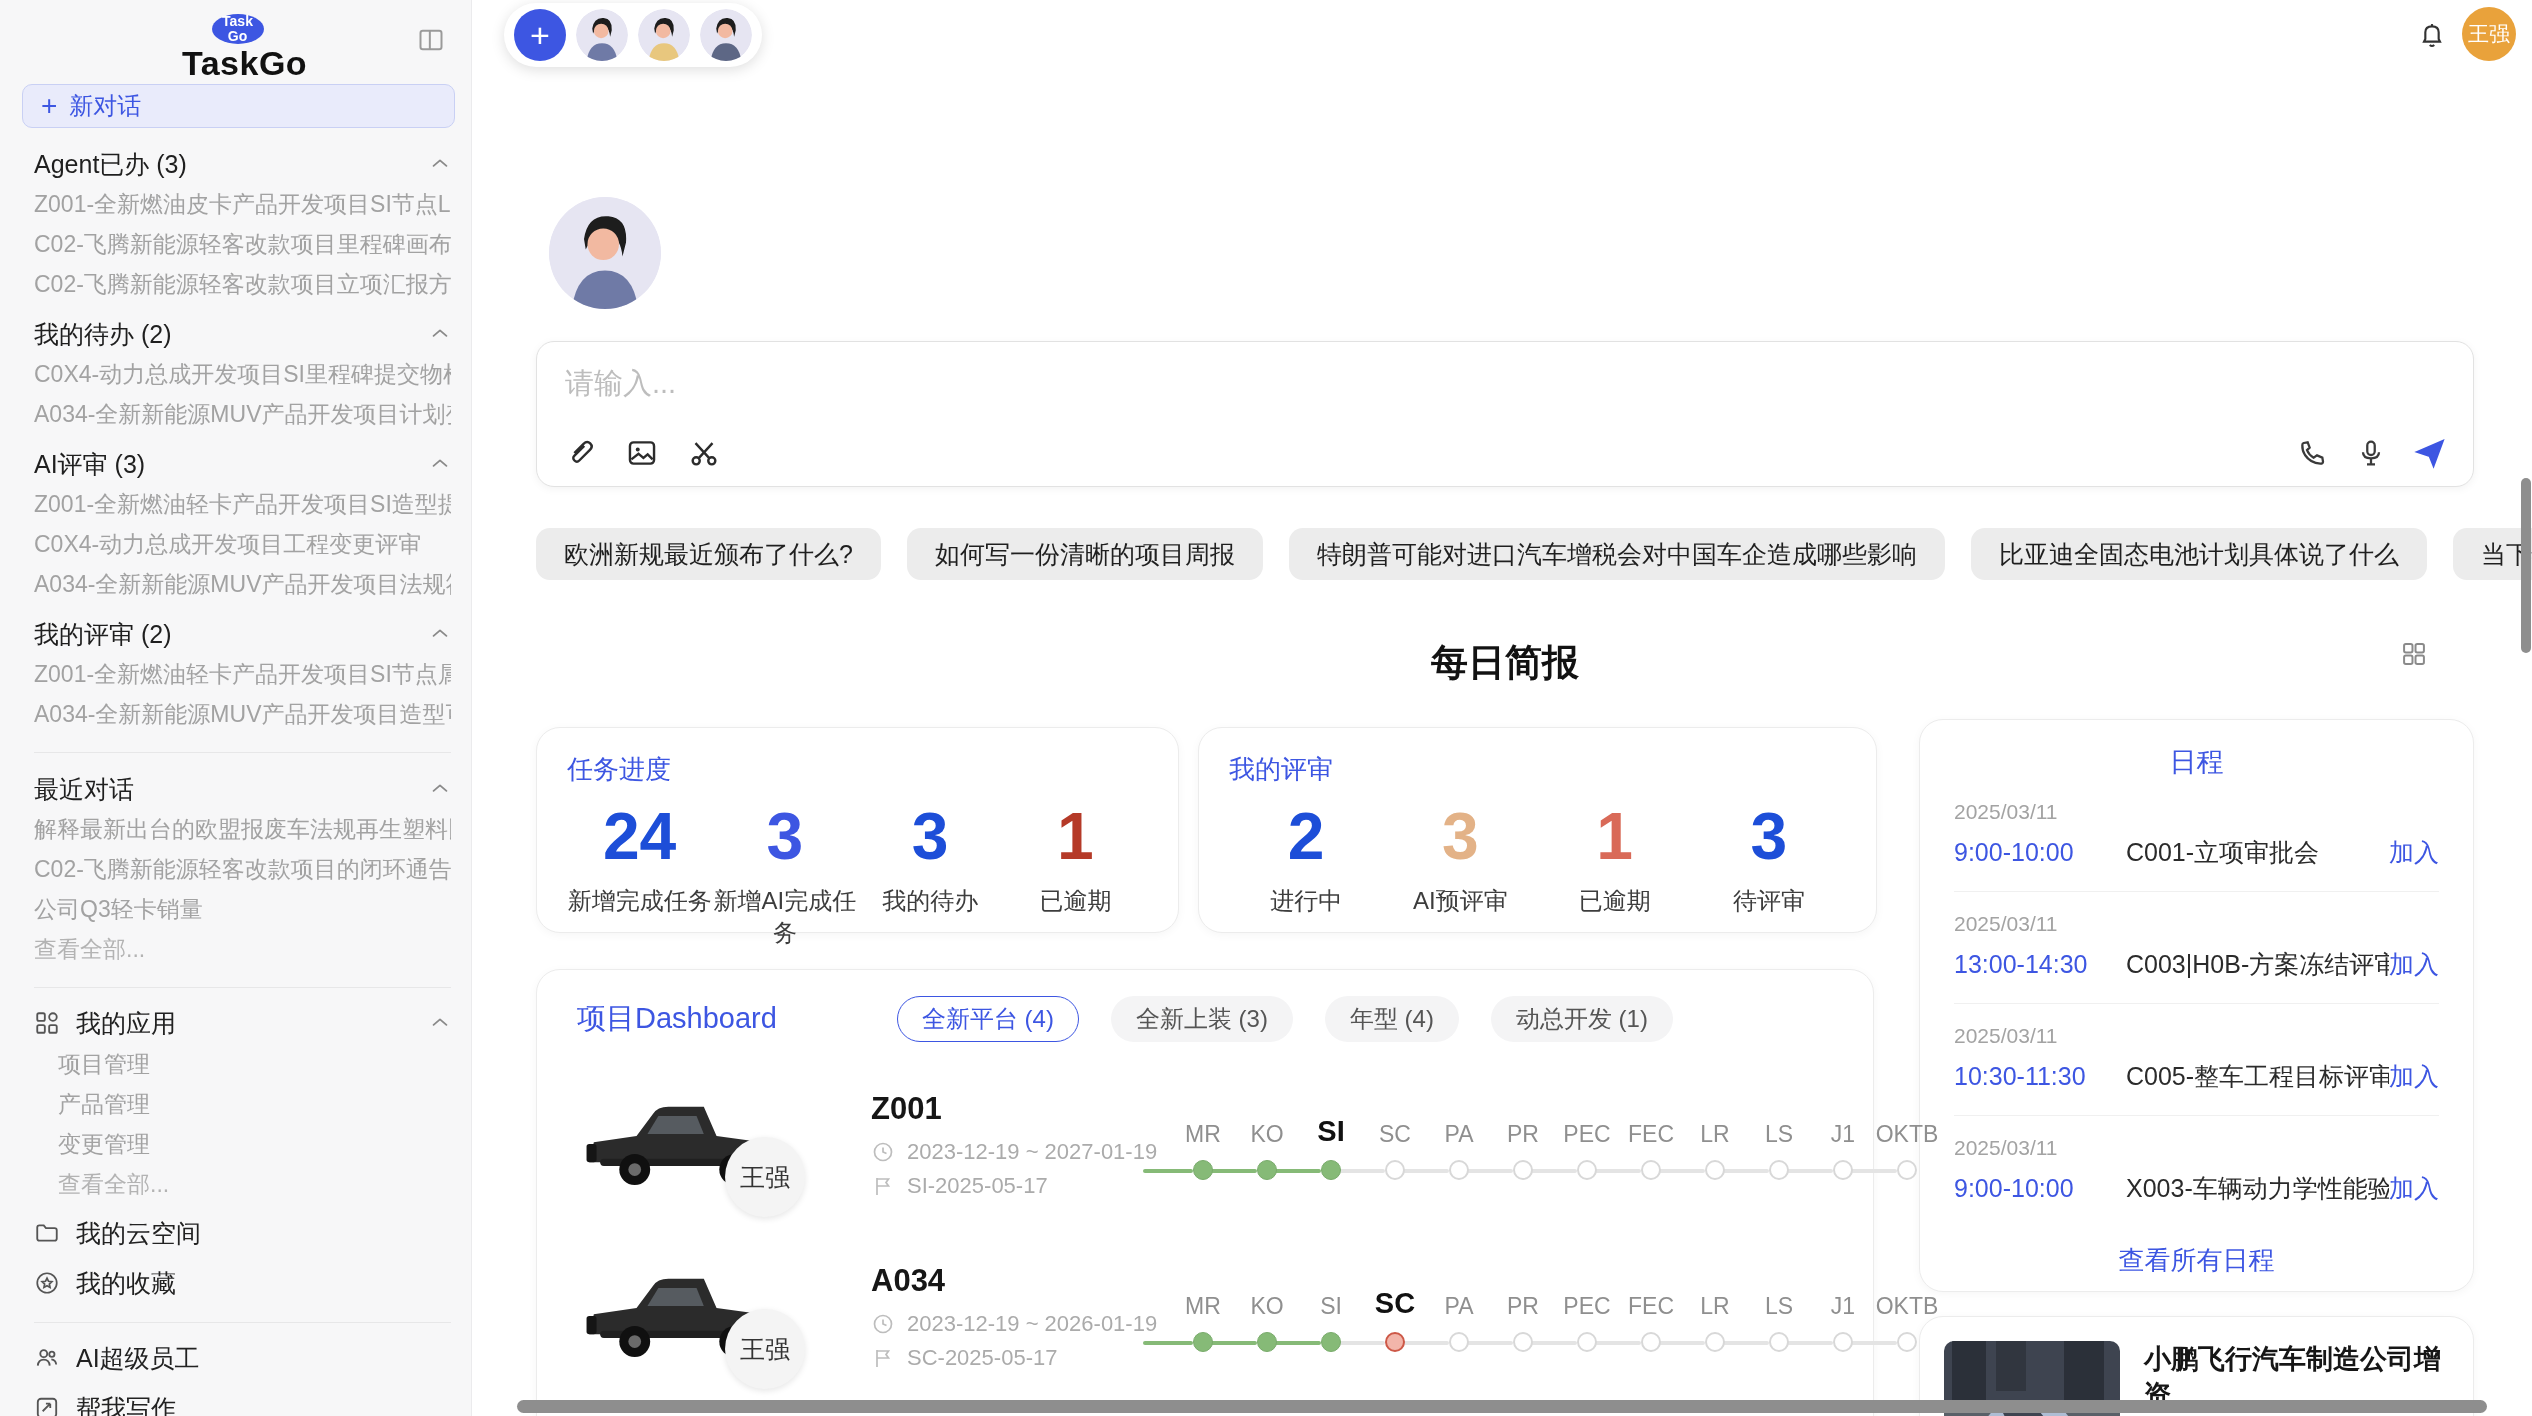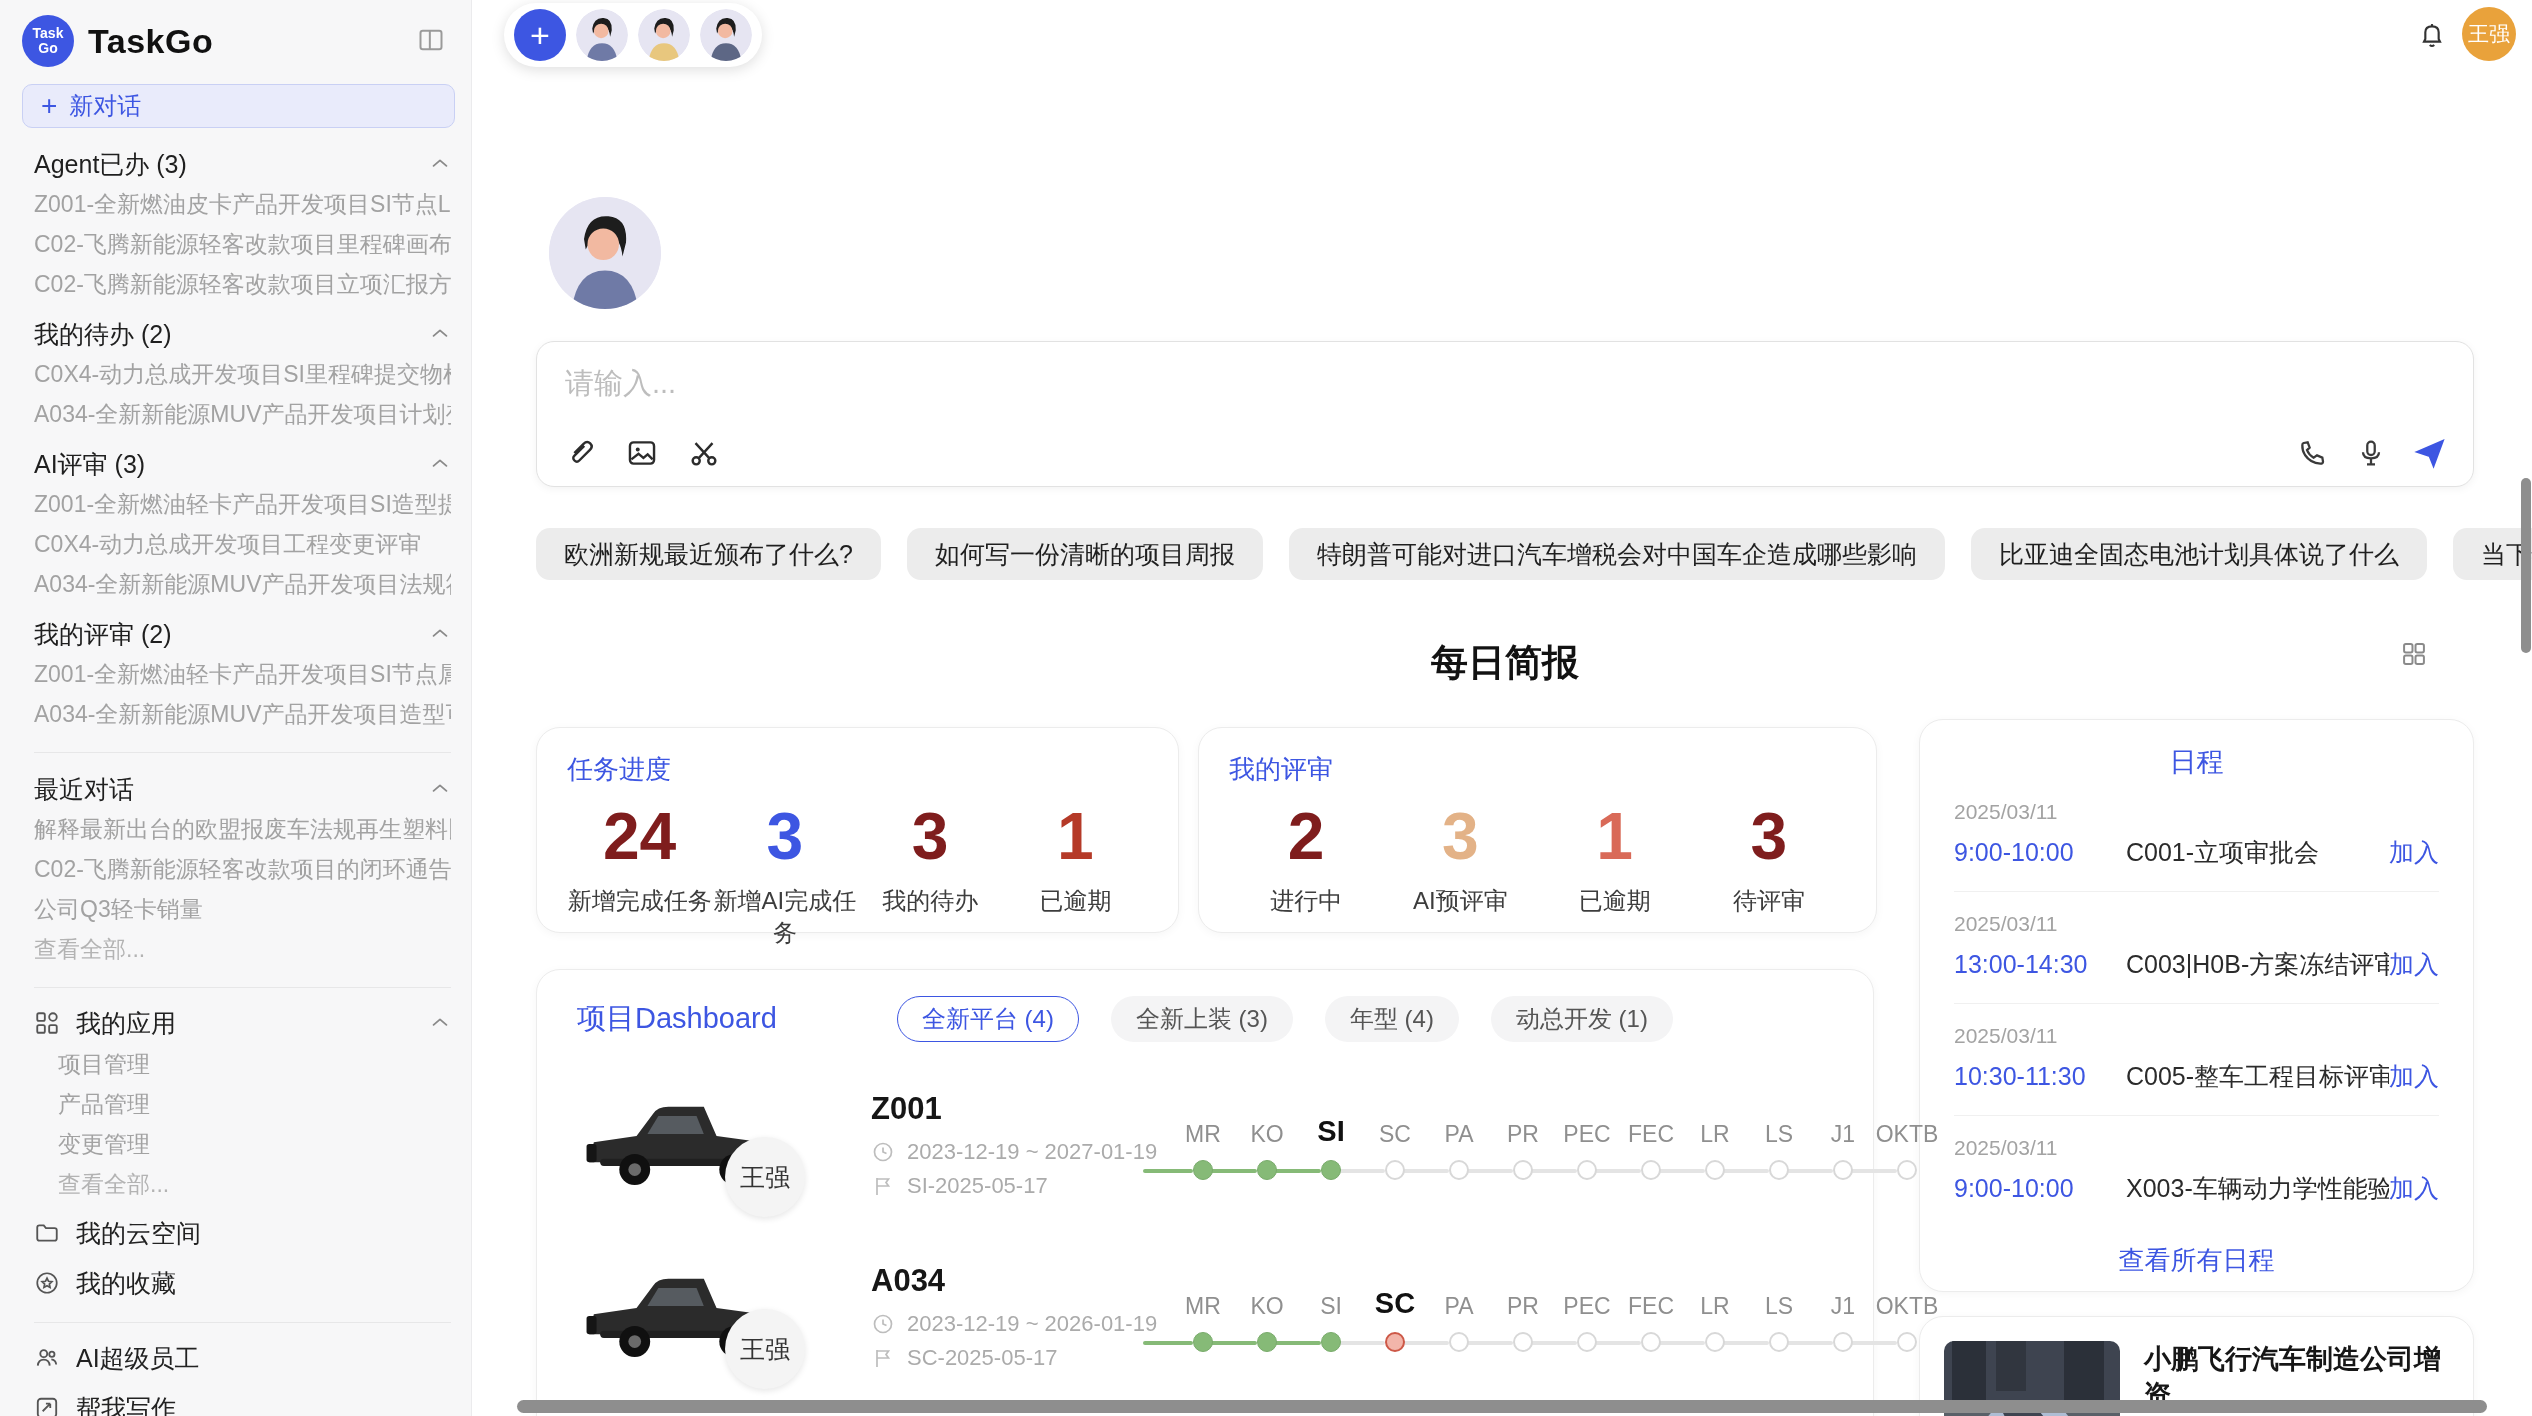--- a/index.html
+++ b/index.html
@@ -6,21 +6,21 @@
   *{box-sizing:border-box;}
   .root{position:relative;width:2532px;height:1416px;overflow:hidden;
         font-family:"Liberation Sans",sans-serif;color:#222;background:#fff;}
 
   
   .defs{position:absolute;width:0;height:0;overflow:hidden;}
 
   
   .sidebar{position:absolute;left:0;top:0;width:472px;height:1416px;
            background:#f7f7f8;border-right:1px solid #ebebed;overflow:hidden;}
-  .logo-row{display:flex;align-items:center;margin:14px 18px 0 22px;height:54px;position:relative;}
+  .logo-row{display:flex;align-items:center;margin:14px 18px 0 22px;height:54px;position:relative;flex-direction:column;}
   .logo{width:52px;height:52px;border-radius:50%;background:#3d56e2;color:#fff;
         display:flex;flex-direction:column;align-items:center;justify-content:center;
         font-size:14px;line-height:15px;font-weight:600;}
   .app-title{font-size:34px;font-weight:700;color:#111;margin-left:14px;letter-spacing:.5px;}
   .panel-ic{position:absolute;right:8px;top:12px;color:#9a9a9a;}
   .new-chat{display:flex;align-items:center;gap:12px;margin:16px 16px 0 22px;height:44px;
             width:calc(100% - 38px);background:#e9ebfb;border:1px solid #c9d0f4;border-radius:10px;
             padding:0 18px;font-size:24px;color:#3d56e2;cursor:pointer;font-family:inherit;}
   .new-chat .plus{font-size:28px;line-height:28px;color:#3d56e2;}
   .side-scroll{padding:0 20px 0 34px;}
@@ -80,21 +80,21 @@
 
   
   .stat-card{position:absolute;top:727px;height:206px;padding:24px 30px;}
   .stat-card.c1{left:536px;width:643px;}
   .stat-card.c2{left:1198px;width:679px;}
   .stat-title{font-size:26px;color:#3d56e2;}
   .stat-row{display:flex;margin-top:14px;}
   .stat-col{flex:1;text-align:center;}
   .stat-num{font-size:66px;font-weight:600;line-height:70px;}
   .stat-lab{margin-top:14px;font-size:24px;color:#3d3d3d;}
-  .t-dark{color:#7f1d1d;} .t-blue{color:#3d56e2;} .t-red{color:#b53a28;}
+  .t-dark{color:#1d4ed8;} .t-blue{color:#3d56e2;} .t-red{color:#b53a28;}
   .t-tan{color:#e3b287;} .t-salmon{color:#d96a58;}
 
   
   .schedule{position:absolute;left:1919px;top:719px;width:555px;height:573px;padding:24px 34px;}
   .sch-title{text-align:center;font-size:27px;color:#3d56e2;}
   .sch-item{padding:20px 0 22px 0;border-bottom:1px solid #f0f0f0;}
   .sch-item:last-of-type{border-bottom:none;}
   .sch-date{font-size:21px;color:#a3a3a3;}
   .sch-row{display:flex;align-items:center;margin-top:12px;}
   .sch-time{width:172px;font-size:25px;color:#3d56e2;}

